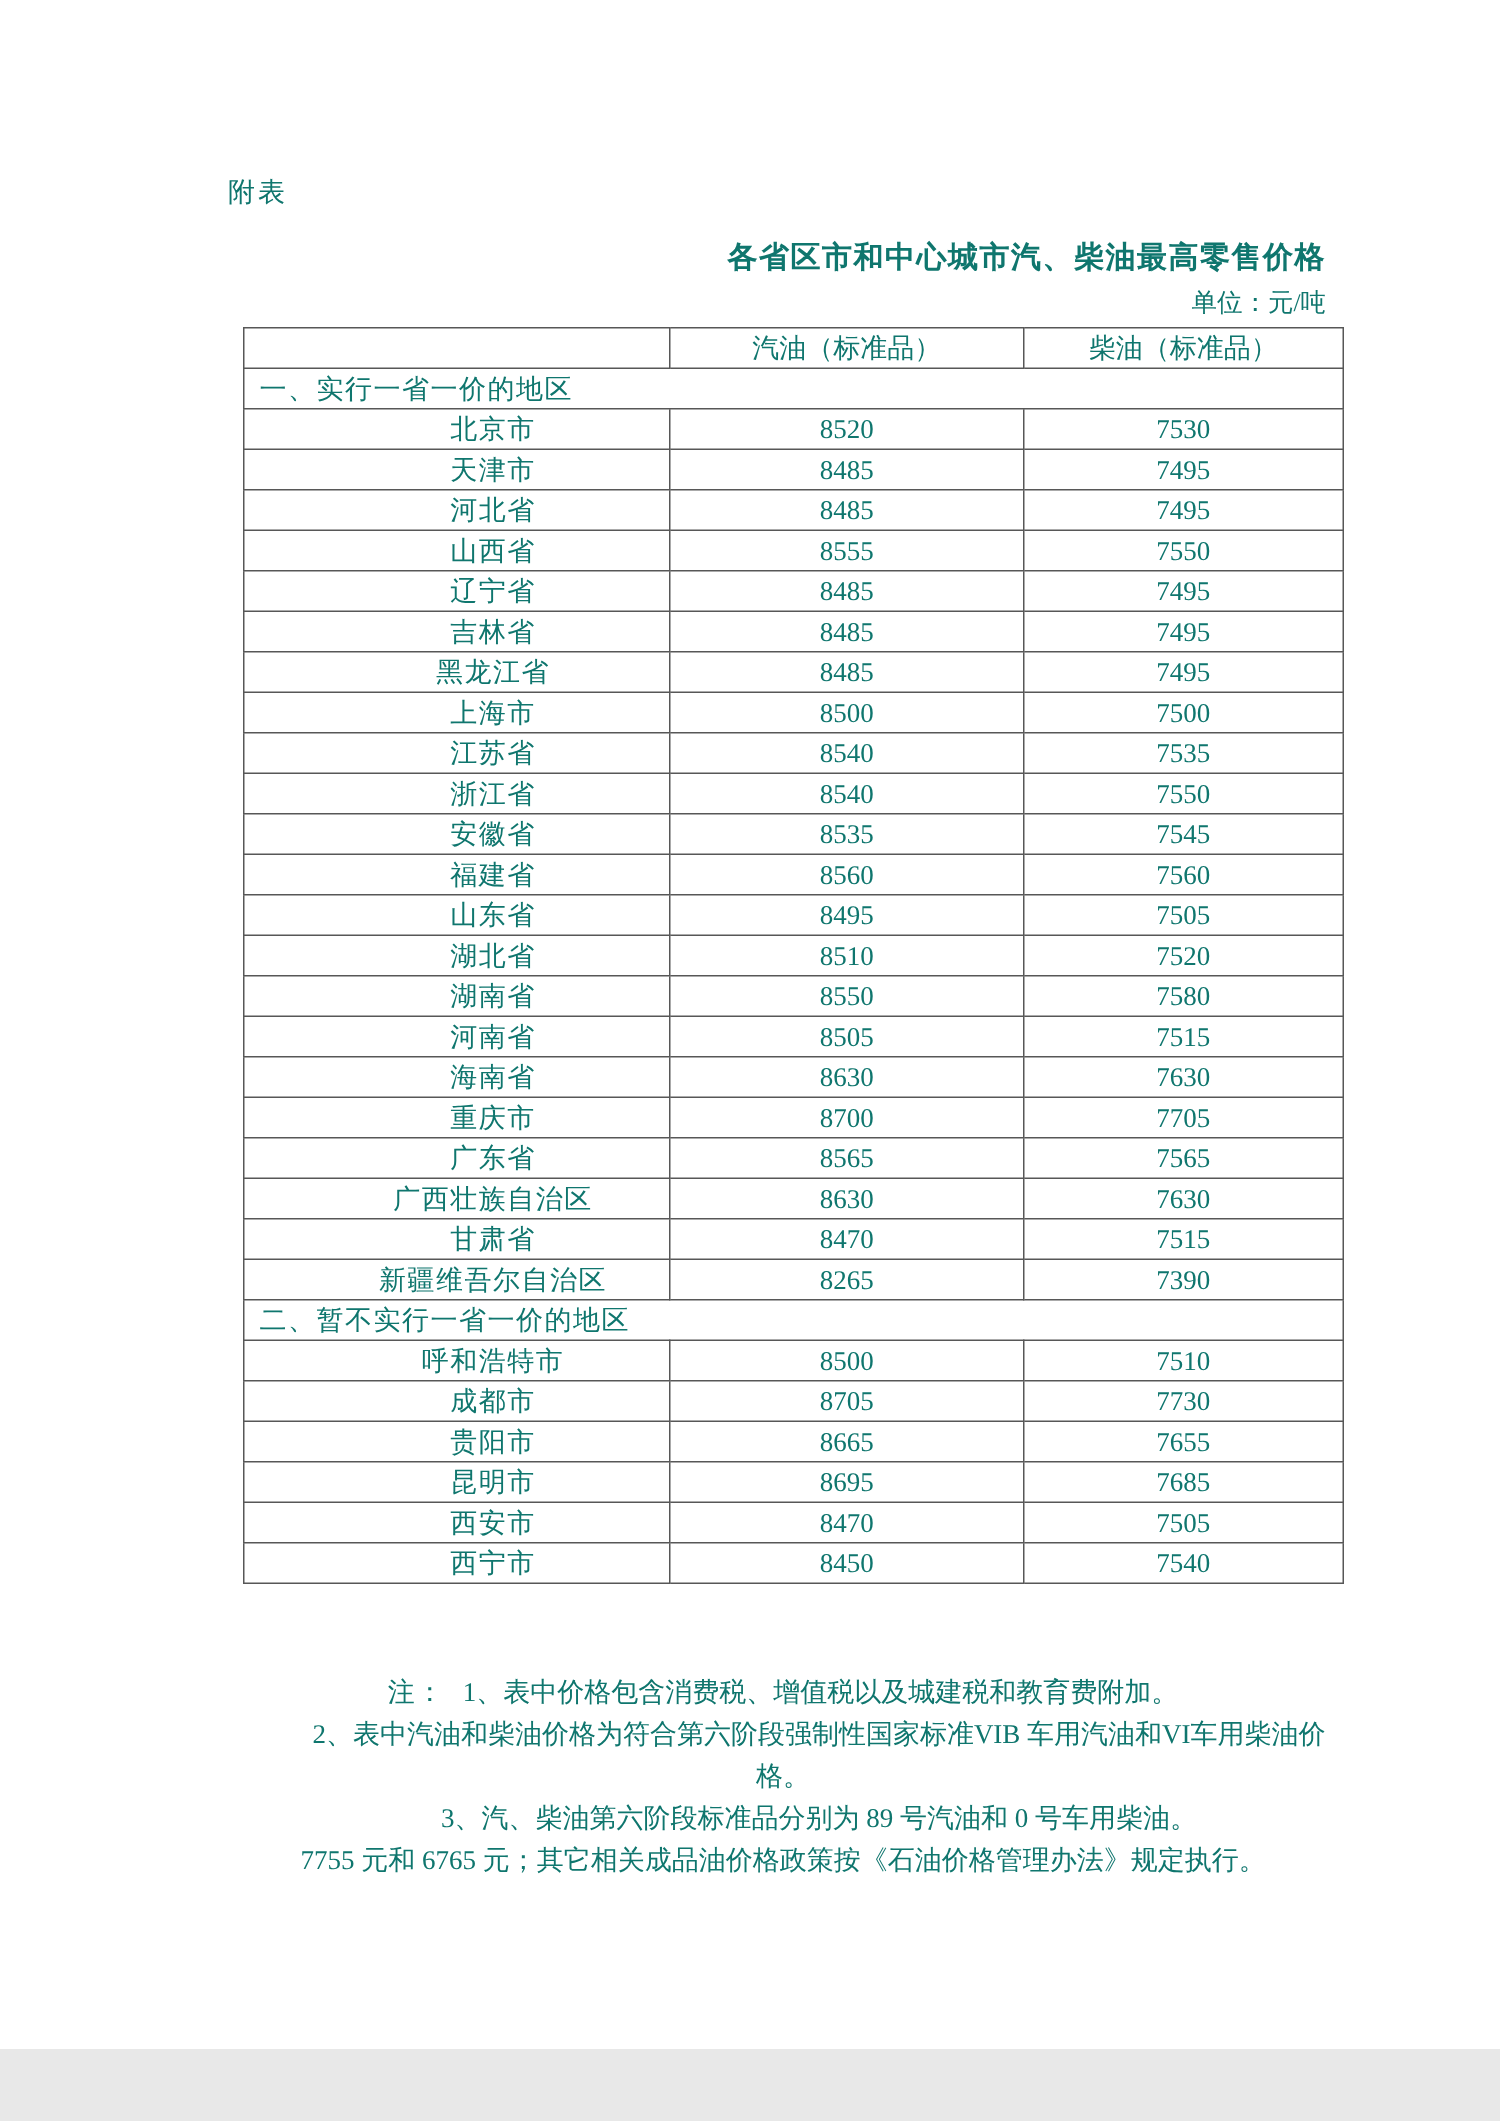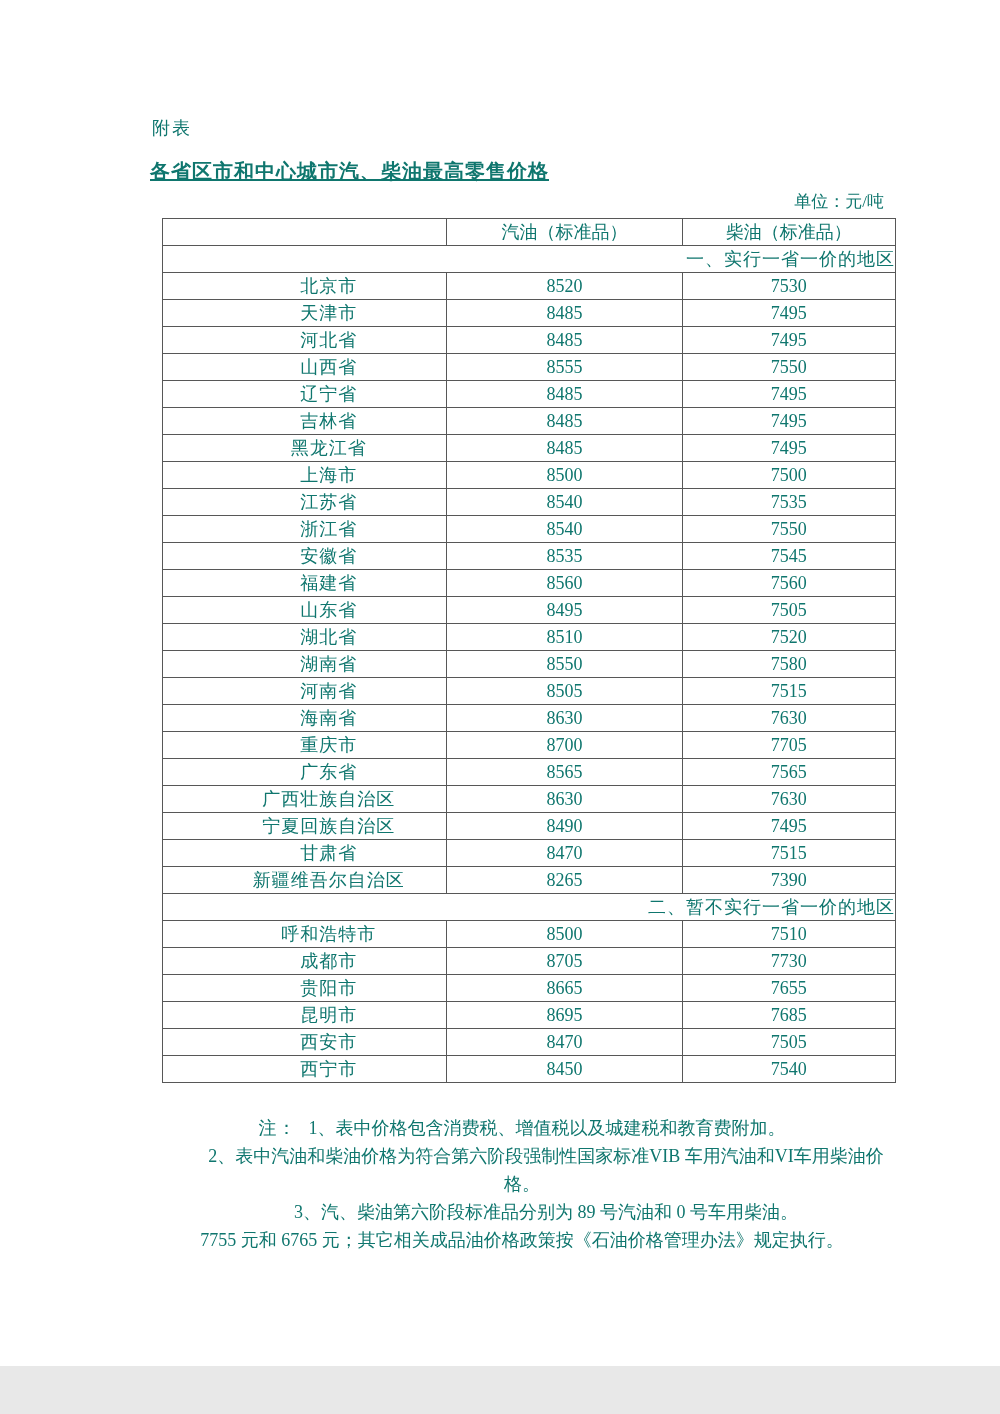--- a/index.html
+++ b/index.html
@@ -24,26 +24,25 @@
     left: 2px;
     top: 116px;
     font-size: 18px;
     letter-spacing: 2px;
   }
   .page-title {
     position: absolute;
     left: 0;
     top: 158px;
     width: 100%;
-    text-align: left;
+    text-align: right;
     font-family: "Liberation Sans", "DejaVu Sans", sans-serif;
     font-weight: bold;
     font-size: 20px;
     letter-spacing: 1px;
-    text-decoration: underline;
   }
   .unit-label {
     position: absolute;
     left: 0;
     top: 190px;
     width: 100%;
     text-align: right;
     font-size: 17px;
   }
   table.price-table {
@@ -61,21 +60,21 @@
     padding: 0;
     line-height: 26px;
     font-weight: normal;
     white-space: nowrap;
     overflow: hidden;
   }
   .col-region   { width: 284px; }
   .col-gasoline { width: 235px; }
   .col-diesel   { width: 213px; }
   .price-table th { text-align: center; }
-  td.section-cell { text-align: right; padding-left: 10px; letter-spacing: 1px; }
+  td.section-cell { text-align: left; padding-left: 10px; letter-spacing: 1px; }
   td.region-cell  { text-align: center; padding-left: 48px; letter-spacing: 1px; }
   td.price-cell   { text-align: center; }
   .notes {
     position: absolute;
     left: 2px;
     top: 1114px;
     width: 740px;
     font-size: 18px;
     line-height: 28px;
   }
@@ -206,25 +205,20 @@
             <td class="region-cell">广东省</td>
             <td class="price-cell">8565</td>
             <td class="price-cell">7565</td>
           </tr>
           <tr>
             <td class="region-cell">广西壮族自治区</td>
             <td class="price-cell">8630</td>
             <td class="price-cell">7630</td>
           </tr>
           <tr>
-            <td class="region-cell">宁夏回族自治区</td>
-            <td class="price-cell">8490</td>
-            <td class="price-cell">7495</td>
-          </tr>
-          <tr>
             <td class="region-cell">甘肃省</td>
             <td class="price-cell">8470</td>
             <td class="price-cell">7515</td>
           </tr>
           <tr>
             <td class="region-cell">新疆维吾尔自治区</td>
             <td class="price-cell">8265</td>
             <td class="price-cell">7390</td>
           </tr>
           <tr>

